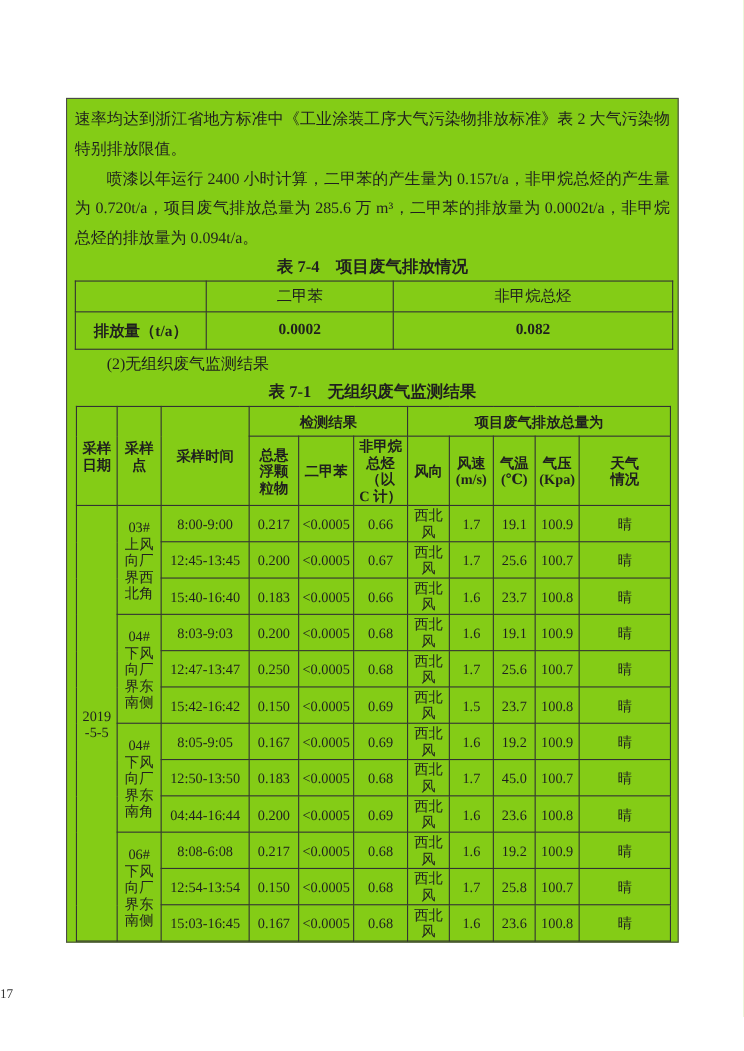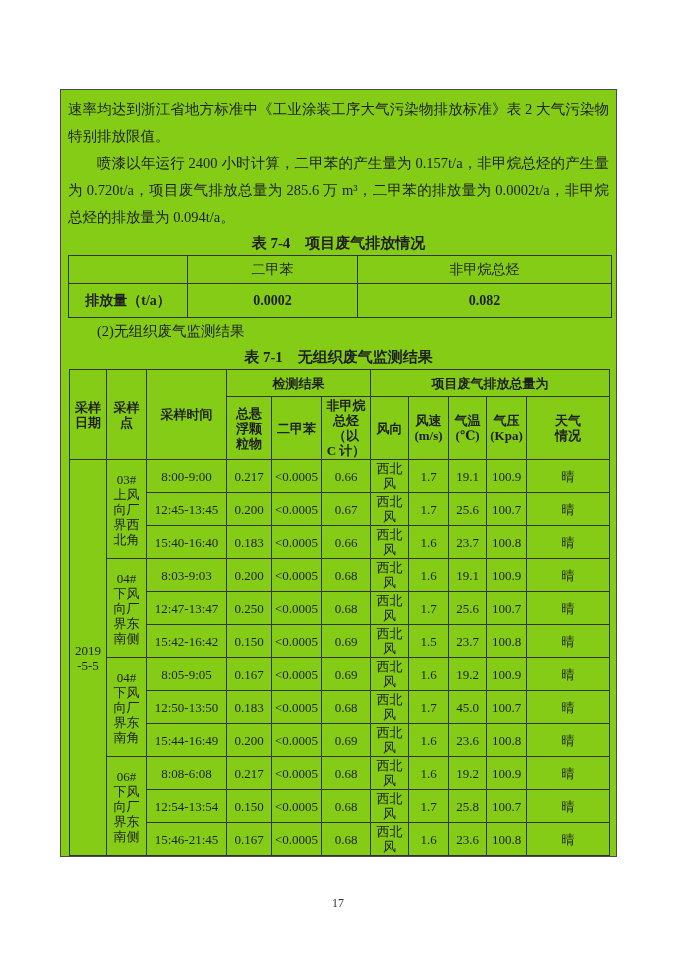--- a/index.html
+++ b/index.html
@@ -57,21 +57,21 @@
     padding: 1px 1px;
     overflow: hidden;
   }
   .t75 th { font-weight: bold; white-space: pre-line; }
   .t75 tr.h1 th { height: 24px; }
   .t75 tr.h2 th { height: 58px; margin-left: 32px; }
   .t75 tbody tr { height: 30px; }
   .t75 .c-date, .t75 .c-point { white-space: pre-line; }
   .page-num {
     position: relative;
-    text-align: center;
+    text-align: left;
     font-size: 12px;
     color: #333;
     margin-top: 14px;
   }
 </style>
 </head>
 <body>
 
 <div class="page">
   <div class="doc-box">
@@ -248,21 +248,21 @@
             <td>0.183</td>
             <td>&lt;0.0005</td>
             <td>0.68</td>
             <td>西北风</td>
             <td>1.7</td>
             <td>45.0</td>
             <td>100.7</td>
             <td>晴</td>
           </tr>
           <tr>
-            <td>15:44-16:49</td>
+            <td>04:44-16:44</td>
             <td>0.200</td>
             <td>&lt;0.0005</td>
             <td>0.69</td>
             <td>西北风</td>
             <td>1.6</td>
             <td>23.6</td>
             <td>100.8</td>
             <td>晴</td>
           </tr>
           <tr>
@@ -286,21 +286,21 @@
             <td>0.150</td>
             <td>&lt;0.0005</td>
             <td>0.68</td>
             <td>西北风</td>
             <td>1.7</td>
             <td>25.8</td>
             <td>100.7</td>
             <td>晴</td>
           </tr>
           <tr>
-            <td>15:46-21:45</td>
+            <td>15:03-16:45</td>
             <td>0.167</td>
             <td>&lt;0.0005</td>
             <td>0.68</td>
             <td>西北风</td>
             <td>1.6</td>
             <td>23.6</td>
             <td>100.8</td>
             <td>晴</td>
           </tr>
         </tbody>

